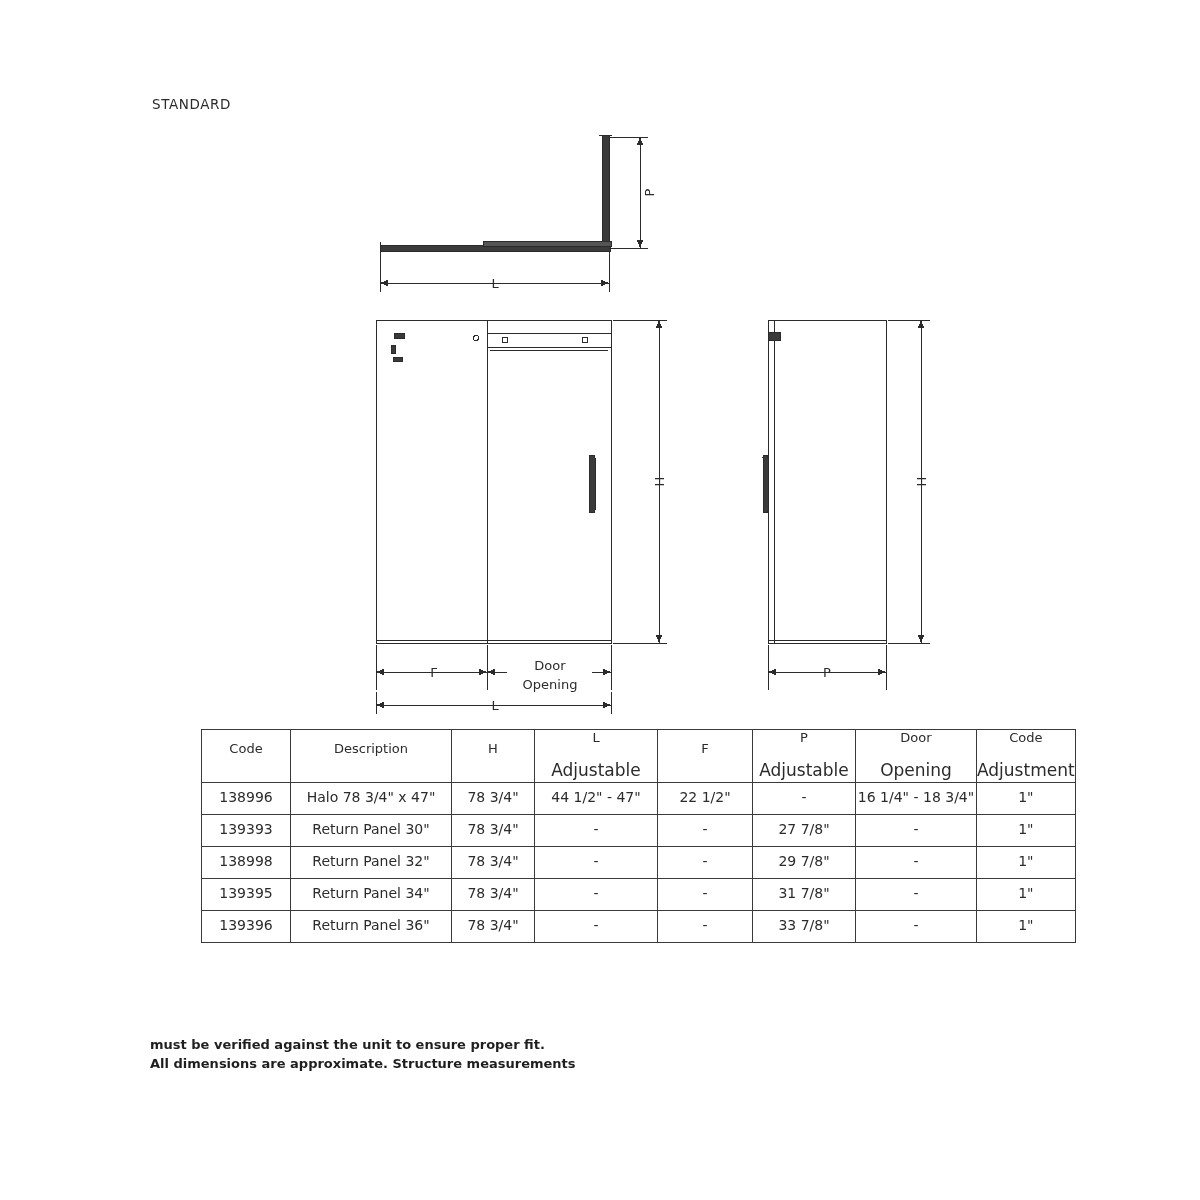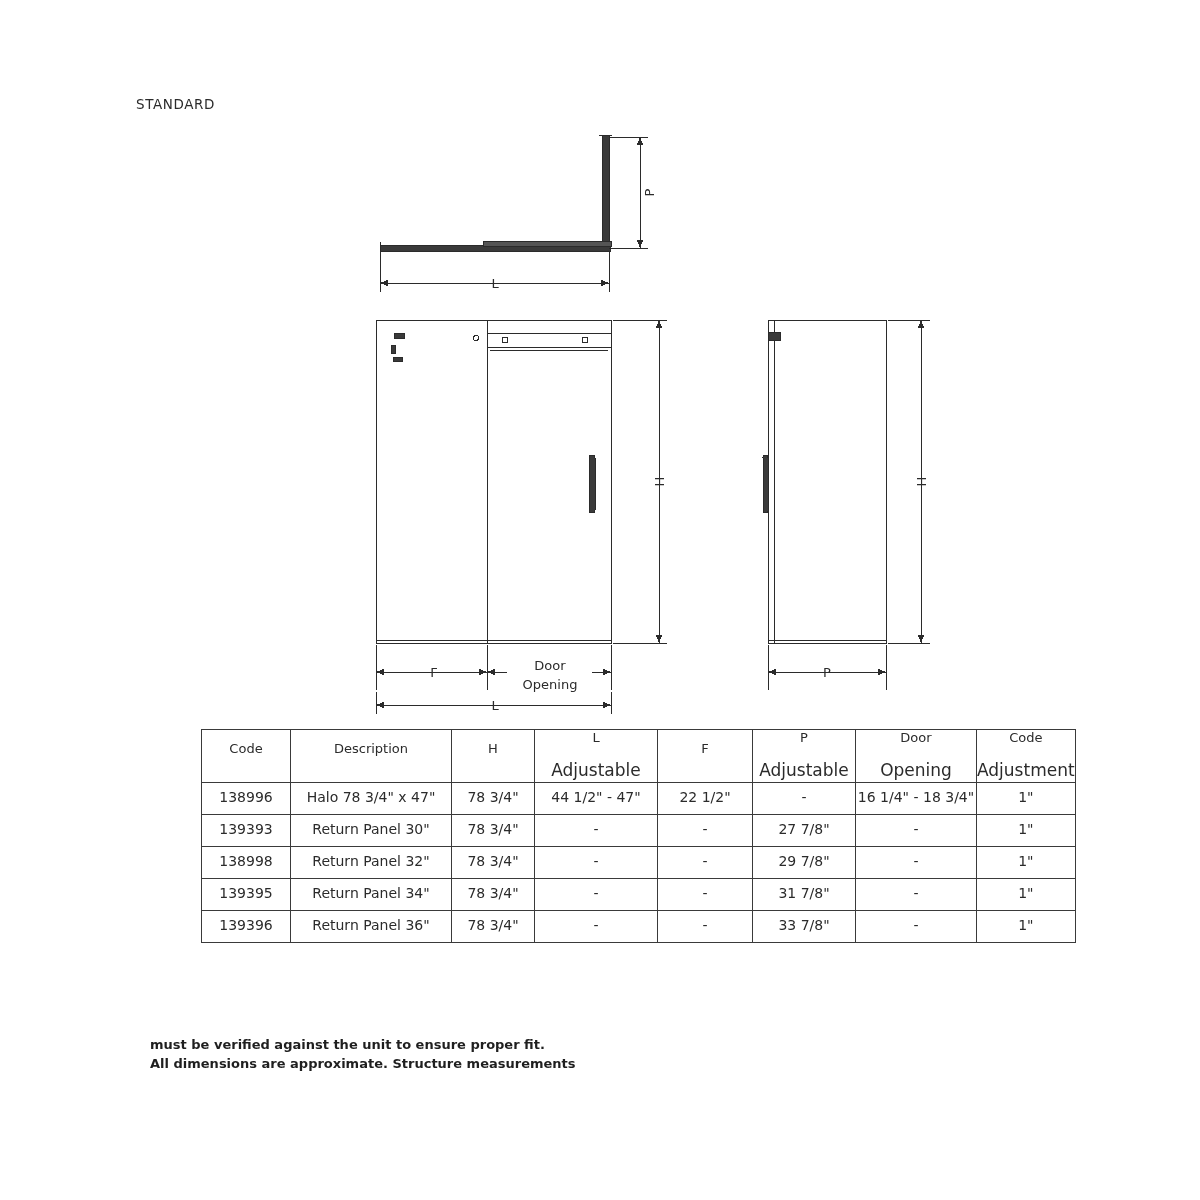--- a/index.html
+++ b/index.html
@@ -16,21 +16,21 @@
     overflow: hidden;
   }
   .page {
     position: absolute;
     inset: 0;
   }
 
   
   .heading {
     position: absolute;
-    left: 136px;
+    left: 152px;
     top: 96px;
     font-size: 13.5px;
     letter-spacing: 0.6px;
     color: #2b2b2b;
     white-space: nowrap;
   }
 
   
   .draw {
     position: absolute;

